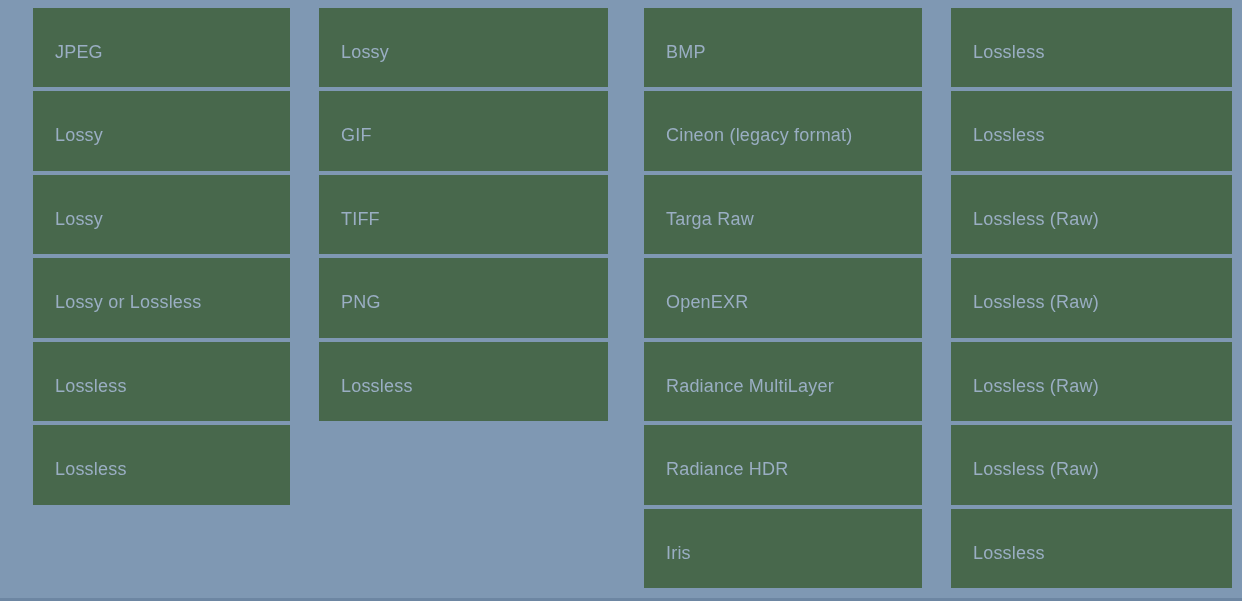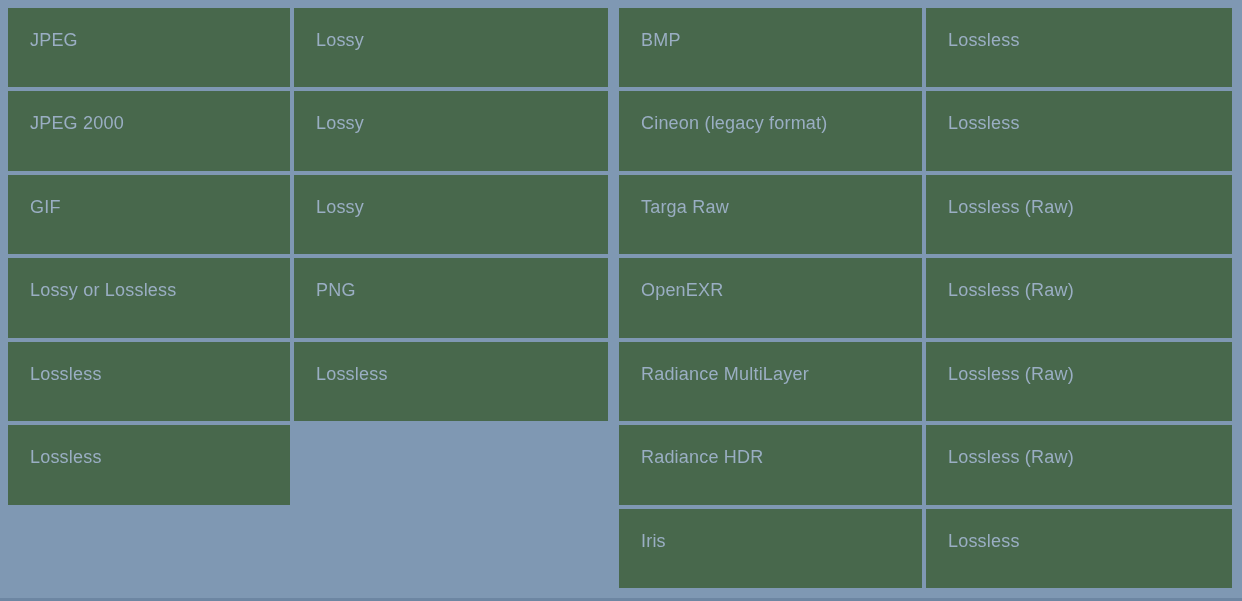--- a/index.html
+++ b/index.html
@@ -28,45 +28,46 @@
   .half.left  { width: 600px; grid-template-columns: 282px 314px; }
   .half.right { width: 570px; grid-template-columns: 303px 306px; }
   .cell {
     background: #48684c;
     color: #9aaec3;
     font-size: 18px;
     font-weight: 300;
     letter-spacing: 0.2px;
     line-height: 1;
     box-sizing: border-box;
-    padding: 23px 8px 0 22px;
+    padding: 35px 8px 0 22px;
     overflow: hidden;
     white-space: nowrap;
+    margin-left: 25px;
   }
   .bottom-edge {
     position: absolute;
     left: 0;
     bottom: 0;
     width: 100%;
     height: 3px;
     background: #6d86a2;
   }
 </style>
 </head>
 <body>
 
 <div class="page">
 
   <div class="half left">
     <div class="cell">JPEG</div>
     <div class="cell">Lossy</div>
-    <div class="cell">JPEG 2000</div>
     <div class="cell">Lossy</div>
     <div class="cell">GIF</div>
     <div class="cell">Lossy</div>
+    <div class="cell">TIFF</div>
     <div class="cell">Lossy or Lossless</div>
     <div class="cell">PNG</div>
     <div class="cell">Lossless</div>
     <div class="cell">Lossless</div>
     <div class="cell">Lossless</div>
   </div>
 
   <div class="half right">
     <div class="cell">BMP</div>
     <div class="cell">Lossless</div>

